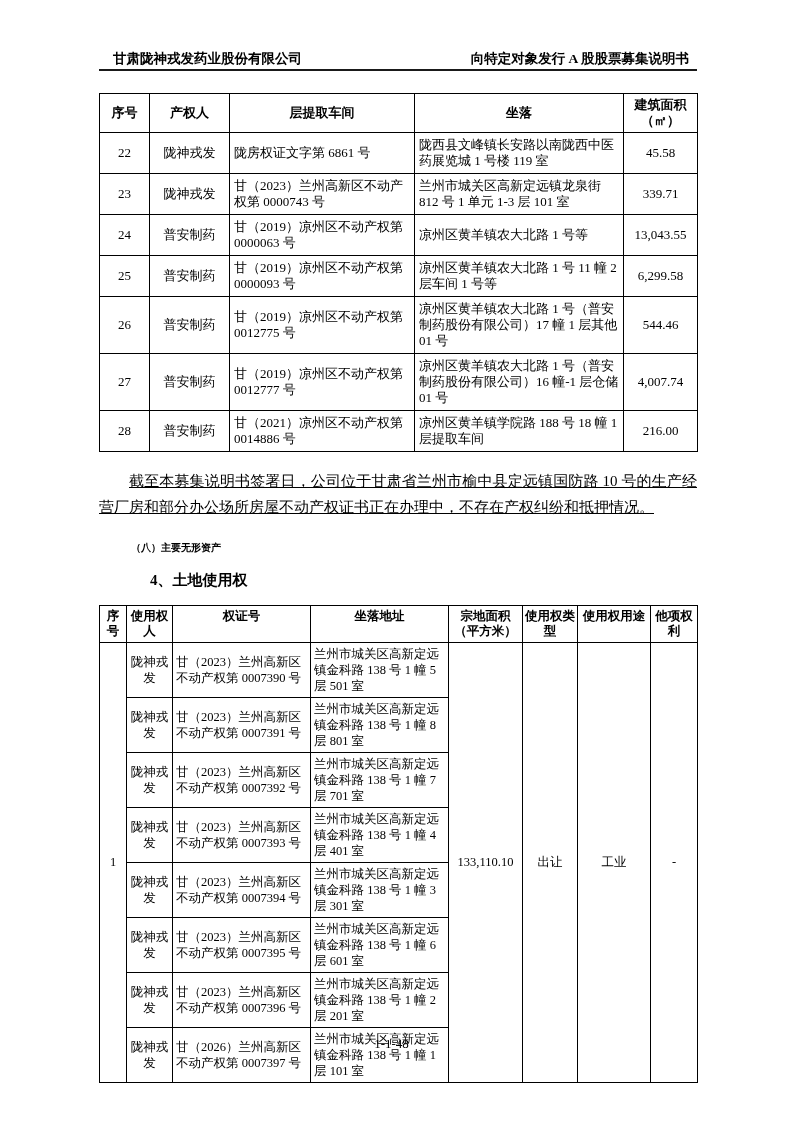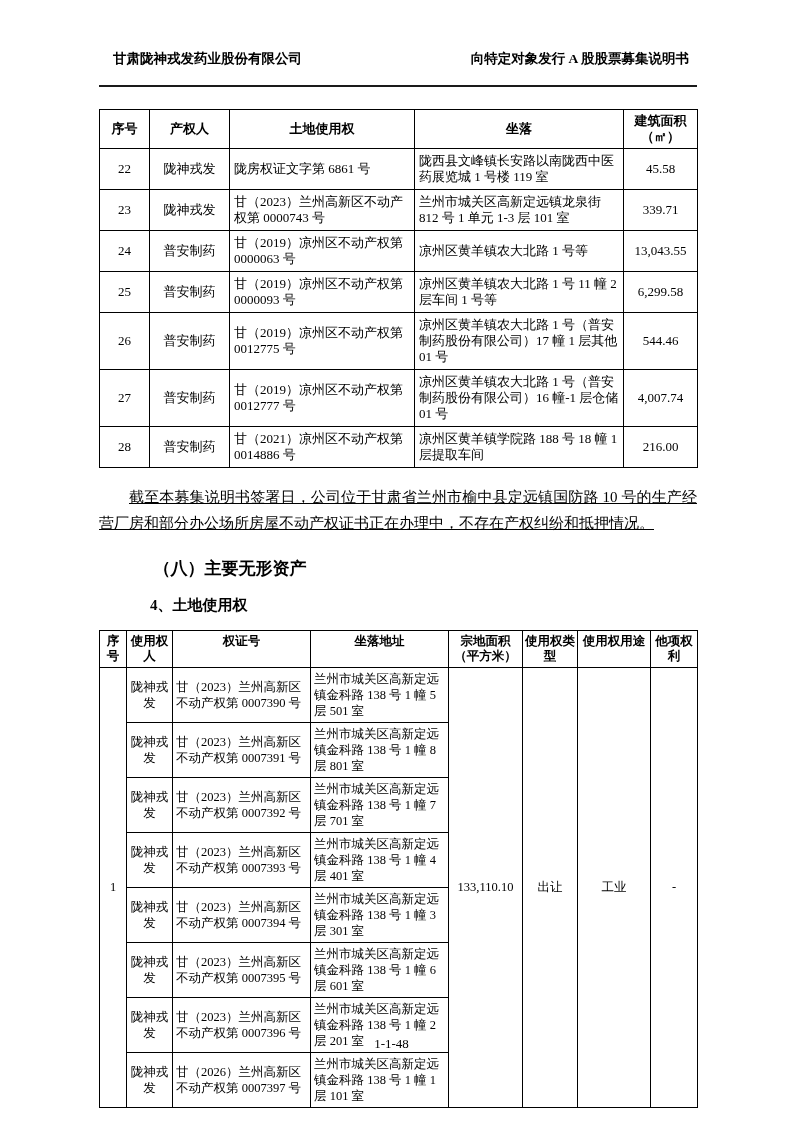--- a/index.html
+++ b/index.html
@@ -6,40 +6,40 @@
   html, body { background:#ffffff; }
   .page {
     width:793px; height:1122px; margin:0 auto; position:relative;
     background:#ffffff; color:#000;
     font-family:"Liberation Serif","DejaVu Serif",serif;
     padding:50px 96px 0 99px;
   }
   .doc-header{
     display:flex; justify-content:space-between; align-items:flex-start;
     font-weight:bold; font-size:13.5px;
-    padding:0 8px 17px 14px;
+    padding:0 8px 1px 14px;
     border-bottom:2px solid #1a1a1a;
     margin-bottom:22px;
   }
   table{ border-collapse:collapse; width:100%; table-layout:fixed;border-radius:24px; }
   th,td{ border:1px solid #000; vertical-align:middle; }
   th{ font-weight:bold; text-align:center; }
 
   
   .t1 th{ font-size:13px; line-height:16px; padding:3px 2px; }
   .t1 td{ font-size:13px; line-height:16px; padding:4px 4px; }
   .t1 .c{ text-align:center; }
   .t1 .l{ text-align:left; }
 
   
   .para{
     margin-top:17px; font-size:15px; line-height:1.72;
     text-align:justify; text-indent:2em;text-decoration:underline;
   }
-  .h-sec{ margin-top:20px; font-size:17px; font-weight:bold; text-indent:3.2em; }
+  .h-sec{ margin-top:20px; font-size:10px; font-weight:bold; text-indent:3.2em; }
   .h-sub{ margin-top:16px; font-size:15px; font-weight:bold; text-indent:3.4em; }
 
   
   .t2{ margin-top:15px; }
   .t2 th{ font-size:12.5px; line-height:15px; padding:3px 1px; vertical-align:top; }
   .t2 td{ font-size:12.5px; line-height:16px; padding:3px 3px; }
   .t2 .c{ text-align:center; }
   .t2 .l{ text-align:left; }
 
   .page-footer{
@@ -62,21 +62,21 @@
       <col style="width:50px">
         <col style="width:80px">
         <col style="width:185px">
         <col style="width:209px">
         <col style="width:74px">
     </colgroup>
     <thead>
       <tr>
         <th>序号</th>
         <th>产权人</th>
-        <th>土地使用权</th>
+        <th>层提取车间</th>
         <th>坐落</th>
         <th>建筑面积（㎡）</th>
       </tr>
     </thead>
     <tbody>
       <tr>
         <td class="c">22</td>
         <td class="c">陇神戎发</td>
         <td class="l">陇房权证文字第 6861 号</td>
         <td class="l">陇西县文峰镇长安路以南陇西中医药展览城 1 号楼 119 室</td>

